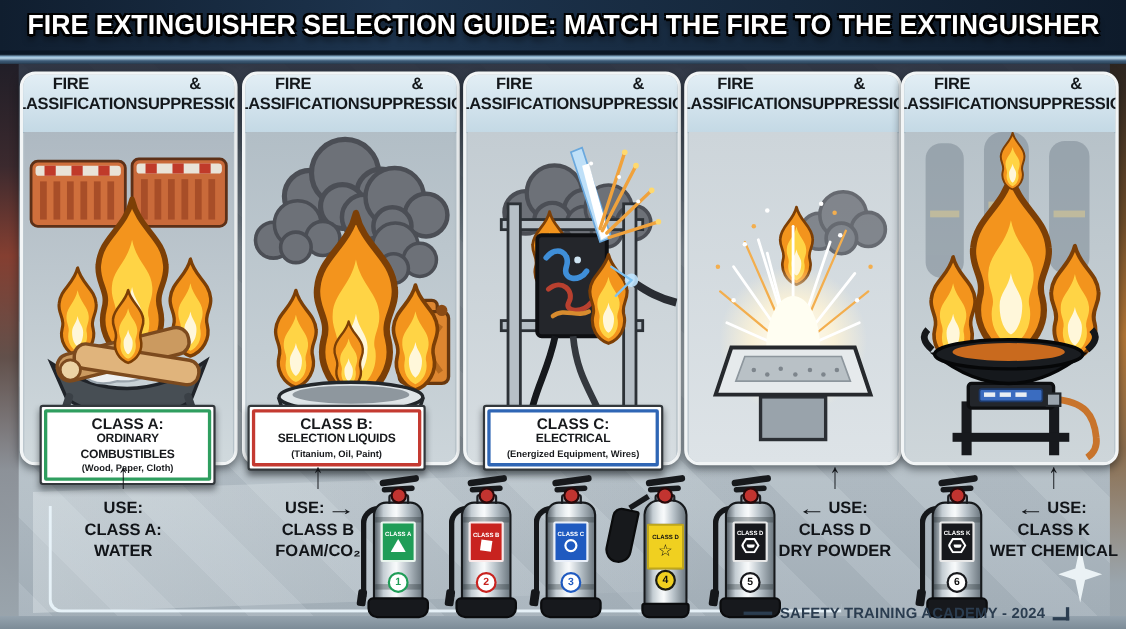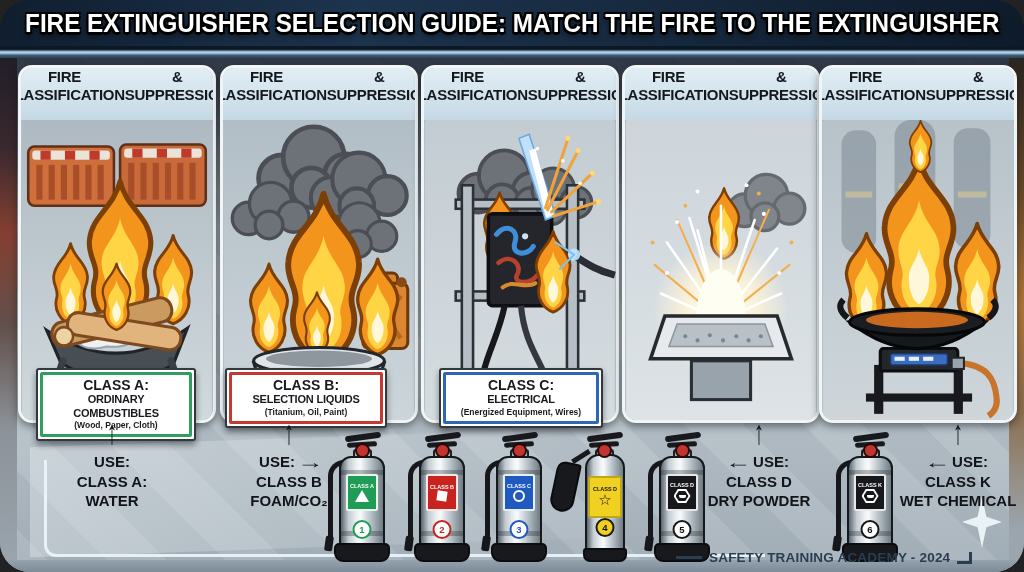--- a/index.html
+++ b/index.html
@@ -1,17 +1,17 @@
 <!DOCTYPE html>
 <html><head>
 <meta charset="utf-8">
 <style>
   html,body{margin:0;padding:0;background:#222;}
   .poster{position:relative;width:1024px;height:572px;overflow:hidden;
-    background:#0f1d2e;font-family:"Liberation Sans",sans-serif;border-radius:30px;}
+    background:#0f1d2e;font-family:"Liberation Sans",sans-serif;}
   
   .titlebar{position:absolute;top:0;left:0;right:0;height:46px;z-index:10;
     display:flex;align-items:center;justify-content:center;
     background:linear-gradient(90deg,#101e2f,#1d344e 35%,#15273b 70%,#0e1b2b);}
   .title{color:#fff;font-size:25px;font-weight:bold;letter-spacing:0;
     transform:scaleX(.97);white-space:nowrap;
     text-shadow:-2px -2px 0 #000,2px -2px 0 #000,-2px 2px 0 #000,2px 2px 0 #000,0 3px 0 #000,0 5px 6px rgba(0,0,0,.6);}
   .separator{position:absolute;top:46px;left:0;right:0;height:12px;z-index:10;
     background:linear-gradient(180deg,#0b1826 0%,#0b1826 28%,#8fb6d2 46%,#bcd8ea 56%,#3c5a76 78%,#2c4358 100%);}
   

